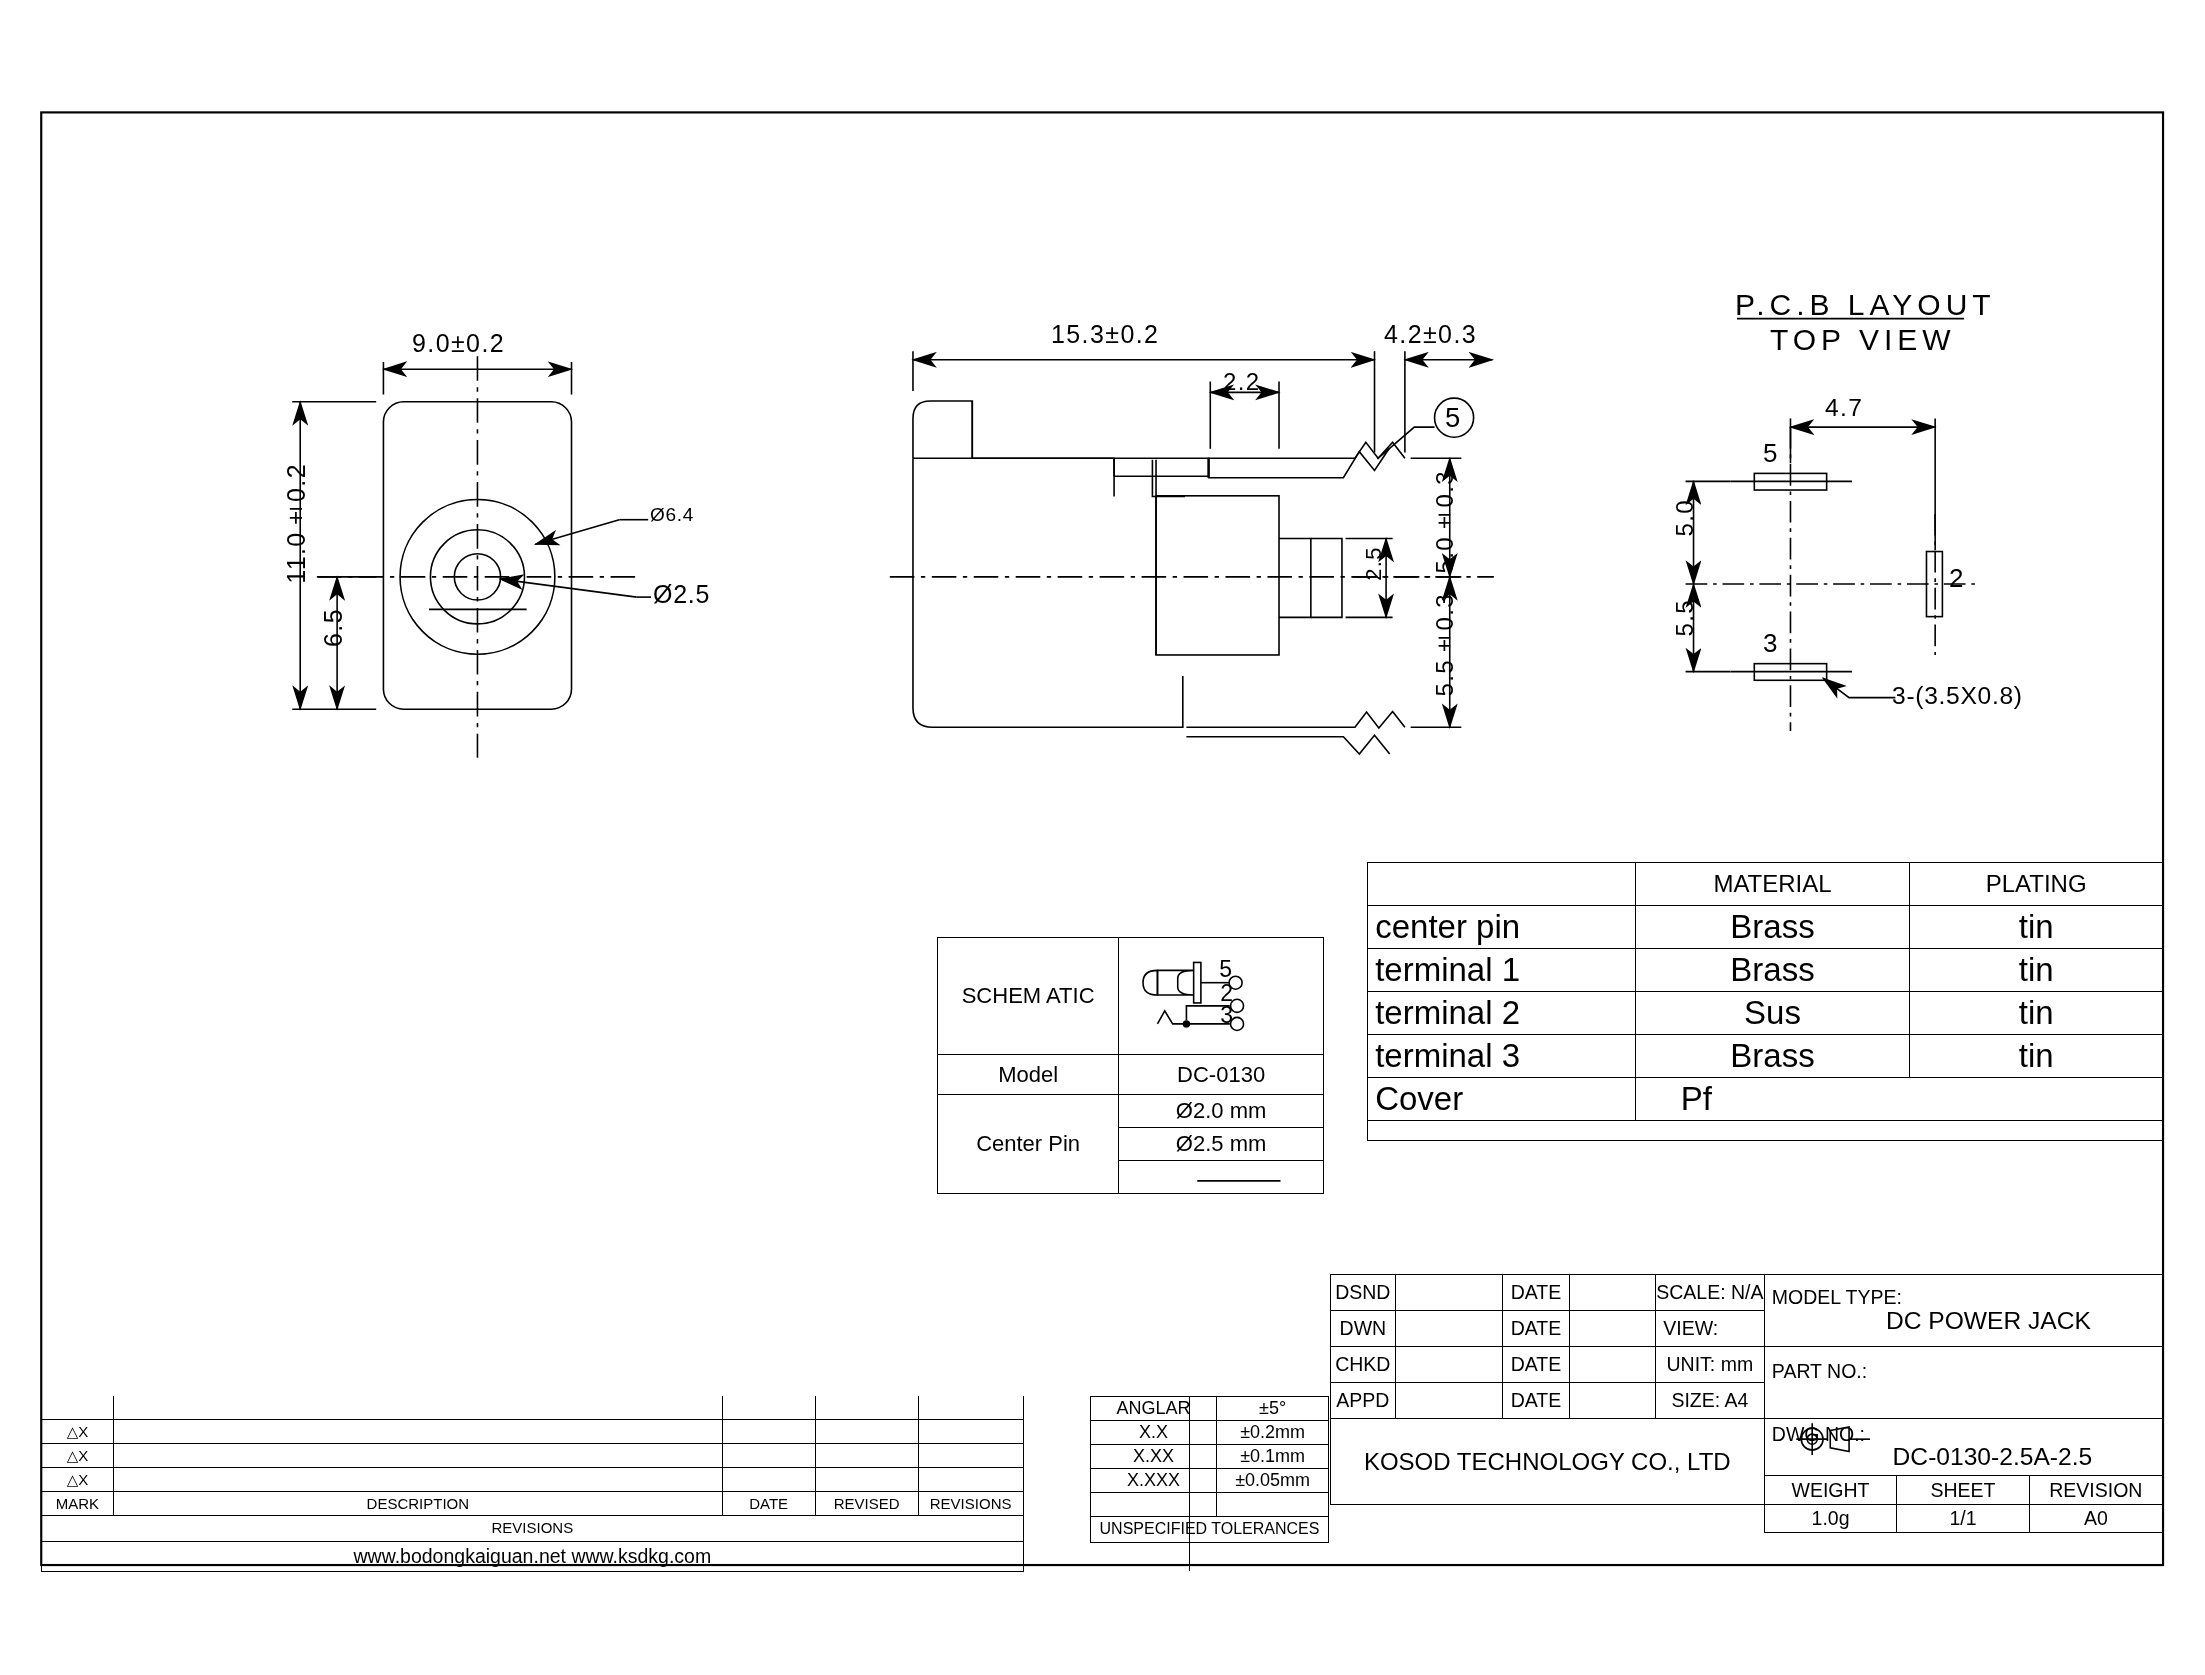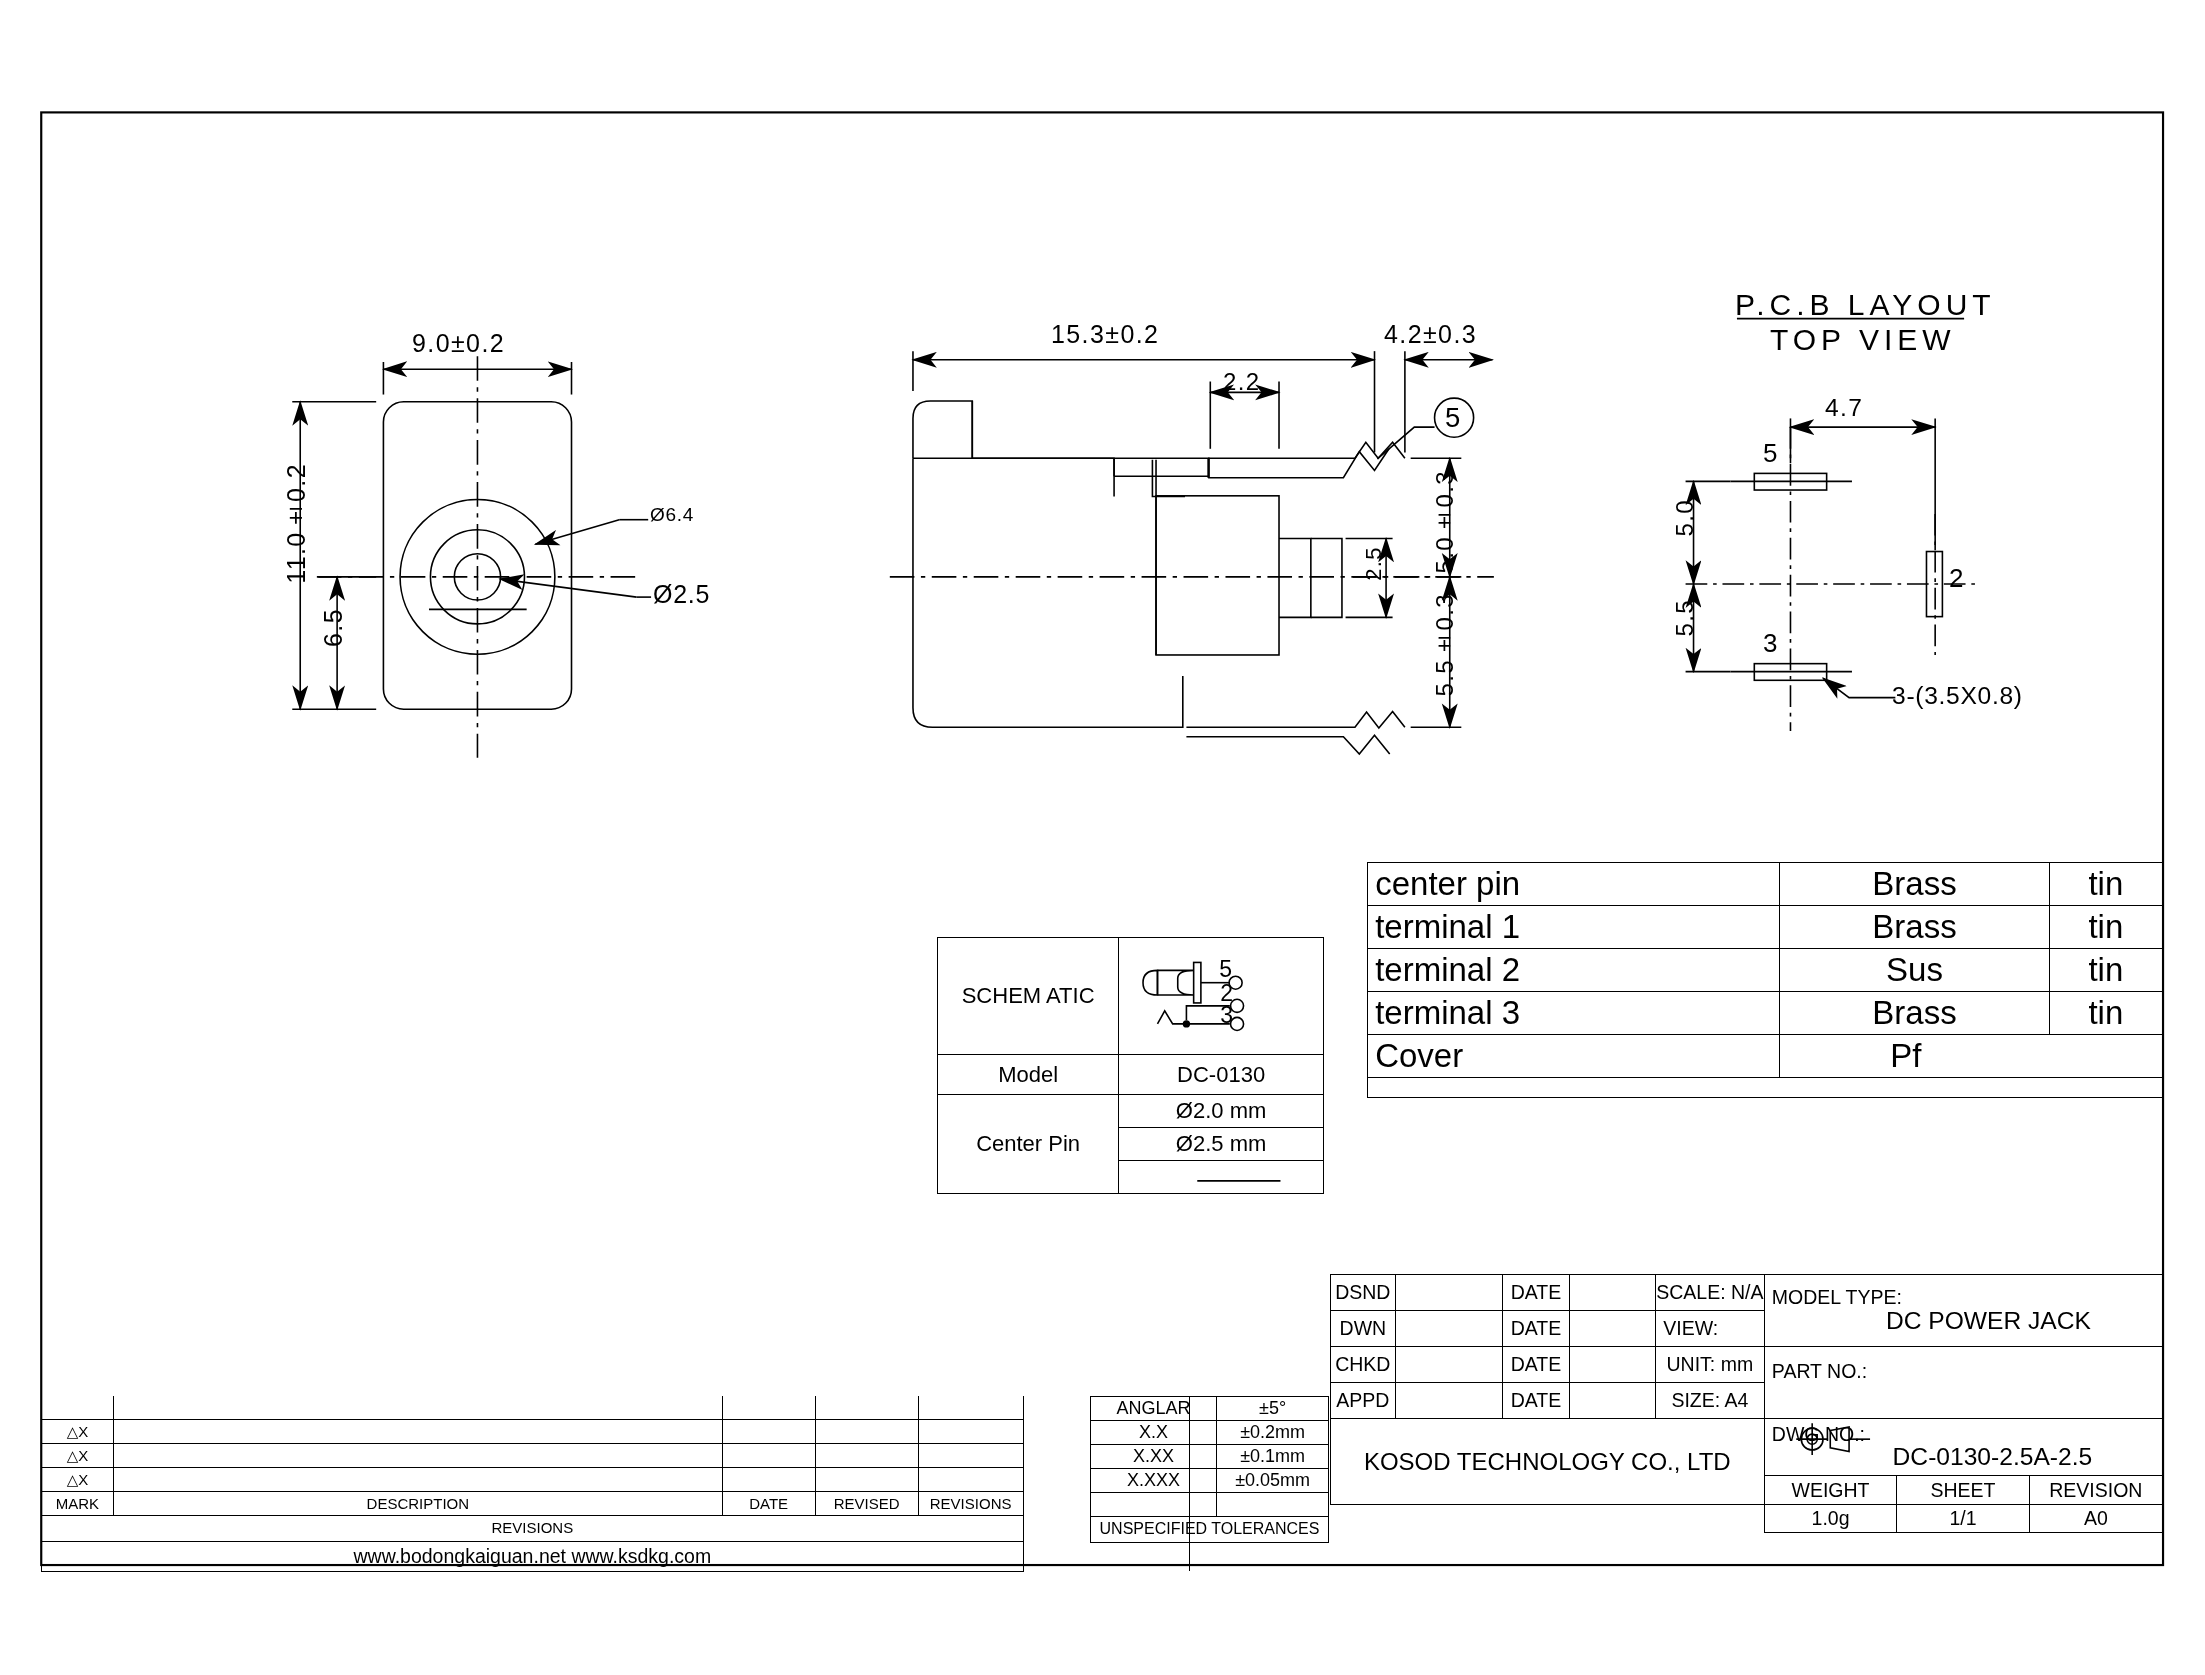--- a/index.html
+++ b/index.html
@@ -250,20 +250,25 @@
         <td style="height:32px;">Ø2.5 mm</td>
       </tr>
   <tr>
         <td style="height:32px;"></td>
       </tr>
 </tbody>
   </table>
 
 <table class="g" id="mat-table">
   <tbody>
+      <tr>
+    <td class="hd" style="width:268px;"></td>
+    <td class="hd" style="width:275px;">MATERIAL</td>
+    <td class="hd" style="width:253px;">PLATING</td>
+  </tr>
   <tr>
     <td class="nm">center pin</td>
     <td>Brass</td>
     <td>tin</td>
   </tr>
   <tr>
     <td class="nm">terminal 1</td>
     <td>Brass</td>
     <td>tin</td>
   </tr>
@@ -272,21 +277,21 @@
     <td>Sus</td>
     <td>tin</td>
   </tr>
   <tr>
     <td class="nm">terminal 3</td>
     <td>Brass</td>
     <td>tin</td>
   </tr>
   <tr>
     <td class="nm">Cover</td>
-    <td colspan="2" style="text-align:left;padding-left:110px;">Pf</td>
+    <td colspan="2" style="text-align:left;padding-left:45px;">Pf</td>
   </tr>
   <tr>
         <td colspan="3" class="blank" style="height:19px;border-top:none;"></td>
       </tr>
 </tbody>
   </table>
 
 <table class="g" id="rev-table">
   <tbody>
       <tr>

